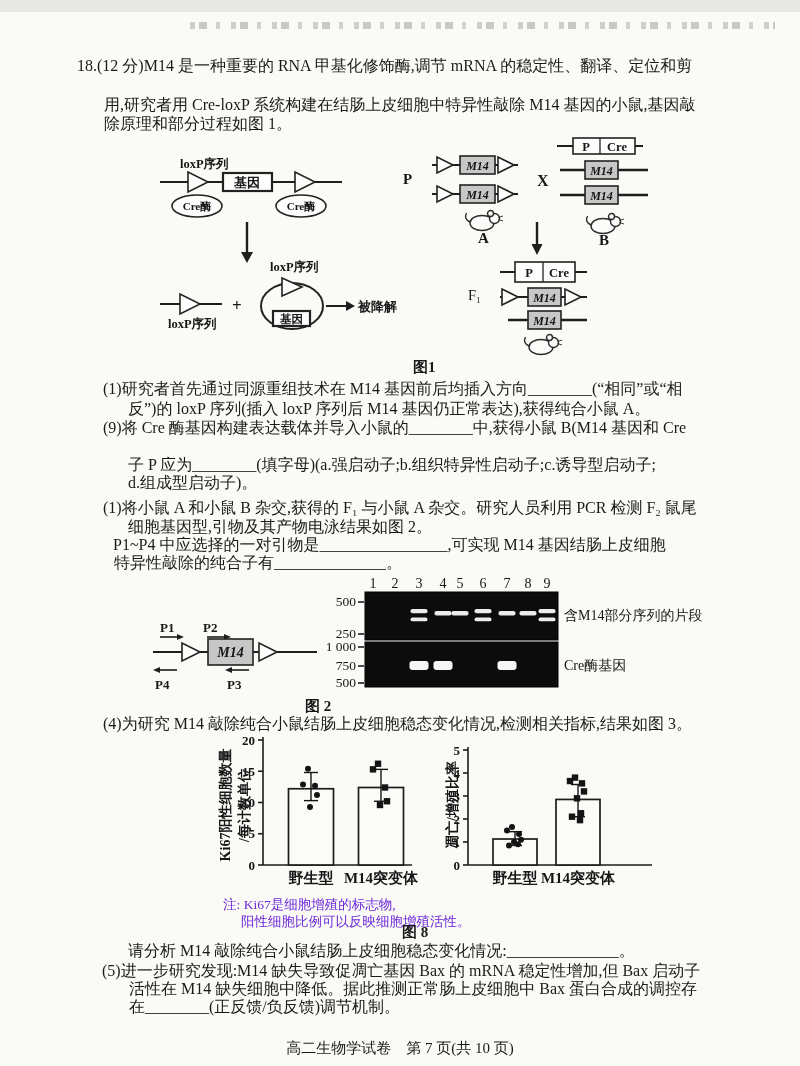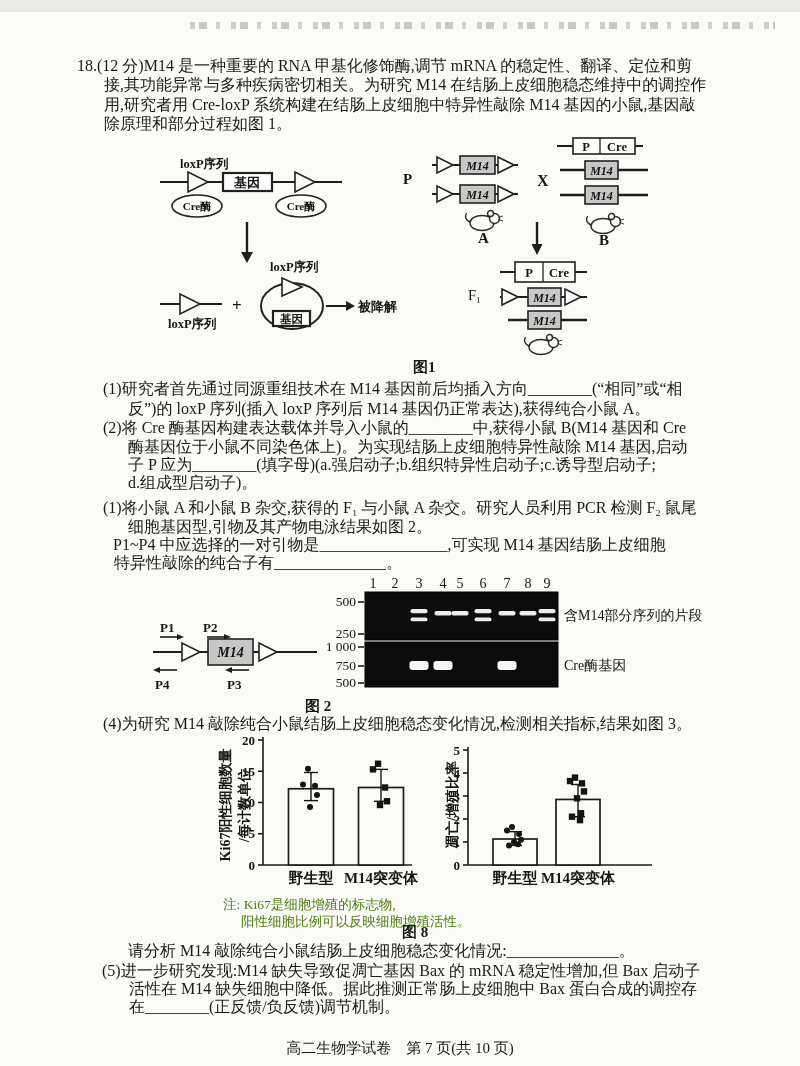--- a/index.html
+++ b/index.html
@@ -1,19 +1,19 @@
 <!DOCTYPE html>
 <html><head>
 <meta charset="utf-8">
 <style>
   html,body{margin:0;padding:0;background:#e8e8e6;}
   .page{position:relative;width:800px;height:1066px;margin:12px auto;background:#fafaf7;
         font-family:"Liberation Serif","DejaVu Serif",serif;color:#1a1a1a;overflow:hidden;}
   .ln{position:absolute;white-space:nowrap;font-size:16px;line-height:17px;}
-  .small{font-size:13.5px;color:#4d7c0f;}
+  .small{font-size:13.5px;color:#6d28d9;}
   .cap{font-weight:bold;font-size:15px;}
   .footer{position:absolute;left:0;width:800px;text-align:center;font-size:15px;}
   .artifact{position:absolute;left:190px;top:10px;width:585px;height:7px;opacity:.40;filter:blur(.7px);
      background:repeating-linear-gradient(90deg,#8d8d8d 0 5px,transparent 5px 9px,#7f7f7f 9px 17px,transparent 17px 26px,#999 26px 30px,transparent 30px 41px);}
   svg{position:absolute;overflow:visible;}
   svg text{font-family:"Liberation Serif","DejaVu Serif",serif;fill:#161616;}
   .ax{stroke:#1c1c1c;stroke-width:1.6;fill:none;}
   .ln2{stroke:#1e1e1e;stroke-width:2;fill:none;}
   .ln3{stroke:#1e1e1e;stroke-width:2.4;fill:none;}
   .tri{fill:#fdfdfb;stroke:#222;stroke-width:1.6;}
@@ -38,21 +38,20 @@
   .gl{font-size:14px;}
 </style>
 </head>
 <body>
 
 <div class="page">
 
   <div class="artifact"></div>
 
   <div class="ln" style="left:77px;top:45px">18.(12 分)M14 是一种重要的 RNA 甲基化修饰酶,调节 mRNA 的稳定性、翻译、定位和剪</div>
-  <div class="ln" style="left:104px;top:64px">接,其功能异常与多种疾病密切相关。为研究 M14 在结肠上皮细胞稳态维持中的调控作</div>
   <div class="ln" style="left:104px;top:84px">用,研究者用 Cre-loxP 系统构建在结肠上皮细胞中特异性敲除 M14 基因的小鼠,基因敲</div>
   <div class="ln" style="left:104px;top:103px">除原理和部分过程如图 1。</div>
 
   <svg id="fig1" viewBox="0 0 670 230" style="left:110px;top:118px;width:670px;height:230px">
     <defs>
       <g id="mouse" stroke="#2a2a2a" fill="#fbfbf9" stroke-width="1.4">
         <ellipse cx="17" cy="13" rx="12" ry="7.5"></ellipse>
         <circle cx="29.5" cy="8.5" r="5"></circle>
         <circle cx="25.5" cy="3.5" r="3"></circle>
         <path d="M5,12 Q-1.5,9 1.5,3" fill="none"></path>
@@ -140,22 +139,21 @@
       <line x1="398" y1="190" x2="477" y2="190" class="ln3"></line>
       <rect x="418" y="181" width="33" height="18" class="m14"></rect>
       <text x="434.5" y="194.5" class="fi" text-anchor="middle">M14</text>
       <use href="#mouse" x="414" y="204"></use>
     </g>
   </svg>
   <div class="ln cap" style="left:413px;top:347px">图1</div>
 
   <div class="ln" style="left:103px;top:368px">(1)研究者首先通过同源重组技术在 M14 基因前后均插入方向________(“相同”或“相</div>
   <div class="ln" style="left:128px;top:388px">反”)的 loxP 序列(插入 loxP 序列后 M14 基因仍正常表达),获得纯合小鼠 A。</div>
-  <div class="ln" style="left:103px;top:407px">(2)将 Cre 酶基因构建表达载体并导入小鼠的________中,获得小鼠 B(M14 基因和 Cre</div>
-  <div class="ln" style="left:128px;top:426px">酶基因位于小鼠不同染色体上)。为实现结肠上皮细胞特异性敲除 M14 基因,启动</div>
+  <div class="ln" style="left:103px;top:407px">(9)将 Cre 酶基因构建表达载体并导入小鼠的________中,获得小鼠 B(M14 基因和 Cre</div>
   <div class="ln" style="left:128px;top:444px">子 P 应为________(填字母)(a.强启动子;b.组织特异性启动子;c.诱导型启动子;</div>
   <div class="ln" style="left:128px;top:462px">d.组成型启动子)。</div>
   <div class="ln" style="left:103px;top:487px">(1)将小鼠 A 和小鼠 B 杂交,获得的 F₁ 与小鼠 A 杂交。研究人员利用 PCR 检测 F₂ 鼠尾</div>
   <div class="ln" style="left:128px;top:506px">细胞基因型,引物及其产物电泳结果如图 2。</div>
   <div class="ln" style="left:113px;top:524px">P1~P4 中应选择的一对引物是________________,可实现 M14 基因结肠上皮细胞</div>
   <div class="ln" style="left:114px;top:542px">特异性敲除的纯合子有______________。</div>
 
   <svg id="fig2svg" viewBox="0 0 680 146" style="left:100px;top:558px;width:680px;height:146px">
     <defs>
         <filter id="bglow">

